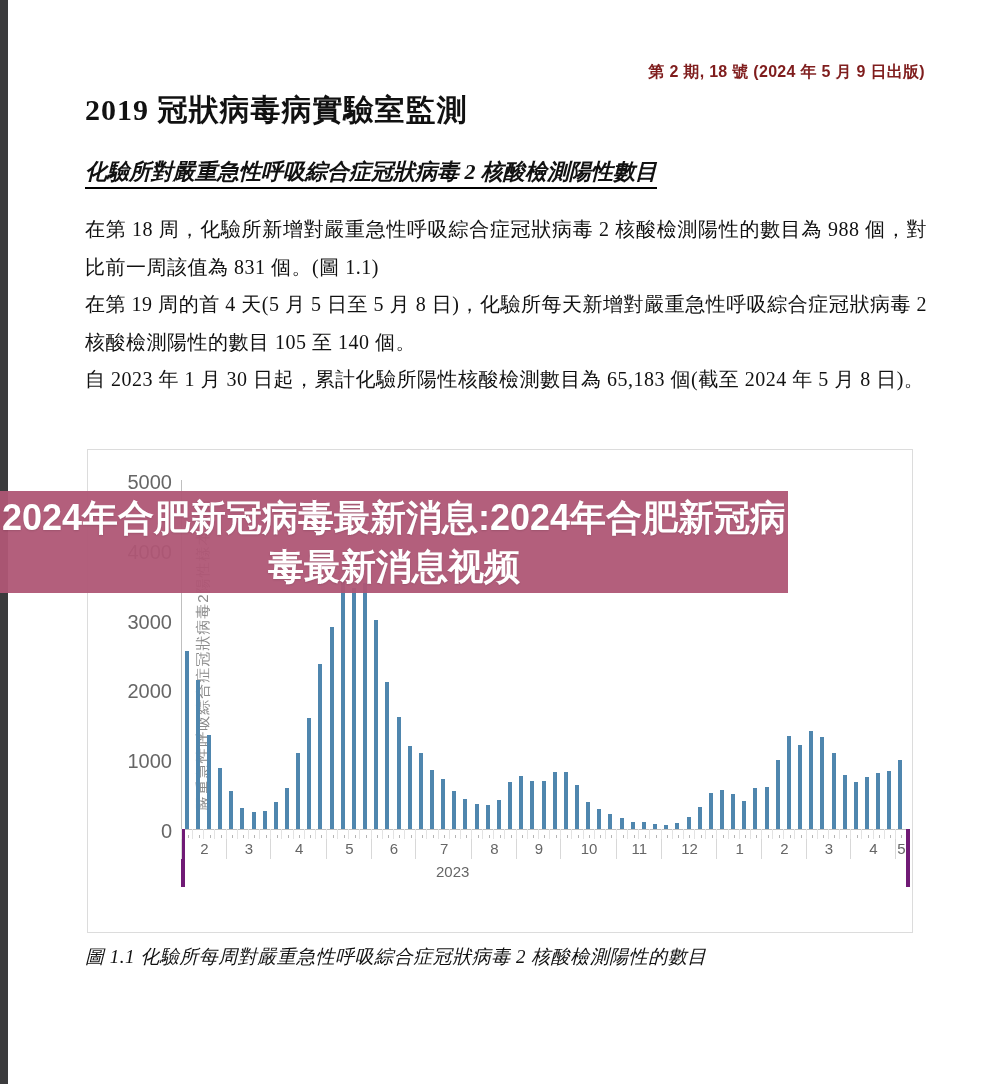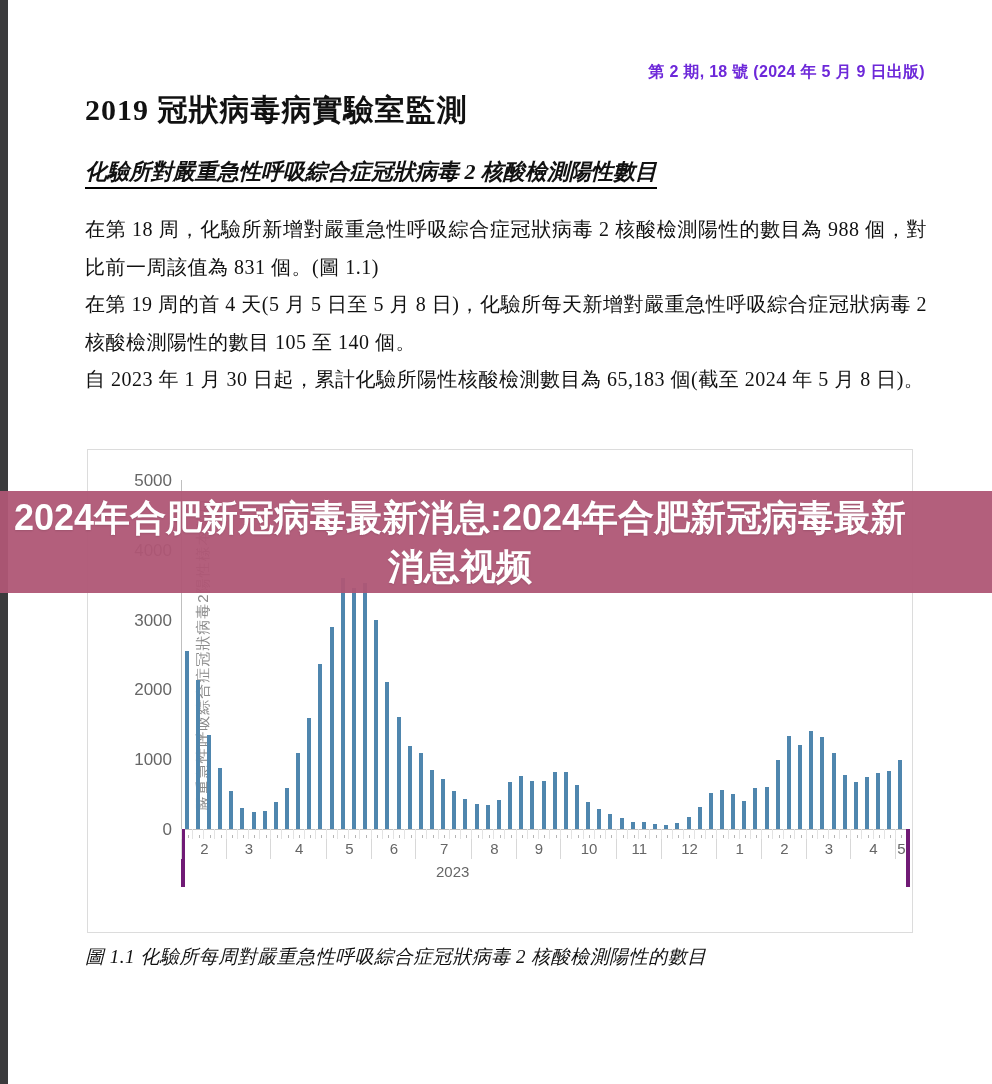--- a/index.html
+++ b/index.html
@@ -26,43 +26,43 @@
   }
   #para-0{top:210px;} #para-1{top:285px;} #para-2{top:360px;}
 
   
   #chart-box{
     position:absolute;left:87px;top:449px;width:824px;height:482px;
     background:#fff;border:1px solid #dcdcdc;
     font-family:"Liberation Sans","DejaVu Sans",sans-serif;color:#666;
   }
   .axis-line{position:absolute;background:#bfbfbf;}
-  .ytick-label{position:absolute;left:0;width:84px;text-align:right;font-size:17px;color:#666;}
+  .ytick-label{position:absolute;left:0;width:84px;text-align:right;font-size:20px;color:#666;}
   .ylabel{
     position:absolute;left:115px;top:204px;transform:translate(-50%,-50%) rotate(-90deg);
     white-space:nowrap;font-size:15px;color:#8a8a8a;letter-spacing:1px;
   }
   .bar{position:absolute;bottom:0;width:4px;background:#4f86ae;}
   .week-cell{position:absolute;top:379px;height:10px;border-left:1px solid #e3e3e3;}
   .week-dot{position:absolute;bottom:1px;left:50%;width:1px;height:3px;background:#b5b5b5;}
   .month-cell{position:absolute;top:379px;height:30px;border-left:1px solid #d8d8d8;}
   .month-cell .lbl{margin-top:11px;text-align:center;font-size:15px;color:#666;}
   .year-cell{position:absolute;top:379px;height:58px;border-left:4px solid #701a75;}
   .year-cell .lbl{margin-top:34px;text-align:center;font-size:15px;color:#666;}
   .xlabel{position:absolute;top:448px;text-align:center;font-size:16px;color:#666;letter-spacing:2px;}
 
   .fig-caption{
     position:absolute;left:85px;top:944px;font-size:19px;font-style:italic;letter-spacing:.5px;
   }
 
   
   #overlay-banner{
-    position:absolute;left:0;top:491px;width:992px;height:102px;
+    position:absolute;left:0;top:491px;width:788px;height:102px;
     background:rgba(175,86,117,0.95);z-index:10;
-    display:flex;align-items:center;
+    display:flex;align-items:center;justify-content:center;
   }
   #overlay-banner .txt{
     width:920px;text-align:center;color:#fff;font-weight:800;
     font-family:"Liberation Sans","DejaVu Sans",sans-serif;
     font-size:36px;line-height:49px;letter-spacing:0;
     text-shadow:0 1px 2px rgba(0,0,0,0.12);
   }
 
   
   #watermark{
@@ -74,21 +74,21 @@
     text-shadow:0 0 5px rgba(90,90,90,0.45), 0 0 2px rgba(120,120,120,0.4);
   }
   #watermark svg{filter:drop-shadow(0 0 3px rgba(90,90,90,0.5));}
 </style>
 </head>
 <body>
 
 <div id="page">
   <div id="left-edge"></div>
 
-  <div class="issue-line" style="color: #6d28d9;">第 2 期, 18 號 (2024 年 5 月 9 日出版)</div>
+  <div class="issue-line" style="color: #7f1d1d;">第 2 期, 18 號 (2024 年 5 月 9 日出版)</div>
 
   <h1 class="doc-title" style="margin:0;">2019 冠狀病毒病實驗室監測</h1>
 
   <div class="doc-subtitle">
     <span>化驗所對嚴重急性呼吸綜合症冠狀病毒 2 核酸檢測陽性數目</span>
   </div>
 
   <p class="para" id="para-0" style="margin:0;">在第 18 周，化驗所新增對嚴重急性呼吸綜合症冠狀病毒 2 核酸檢測陽性的數目為 988 個，對比前一周該值為 831 個。(圖 1.1)</p>
   <p class="para" id="para-1" style="margin:0;">在第 19 周的首 4 天(5 月 5 日至 5 月 8 日)，化驗所每天新增對嚴重急性呼吸綜合症冠狀病毒 2 核酸檢測陽性的數目 105 至 140 個。</p>
   <p class="para" id="para-2" style="margin:0;">自 2023 年 1 月 30 日起，累計化驗所陽性核酸檢測數目為 65,183 個(截至 2024 年 5 月 8 日)。</p>

